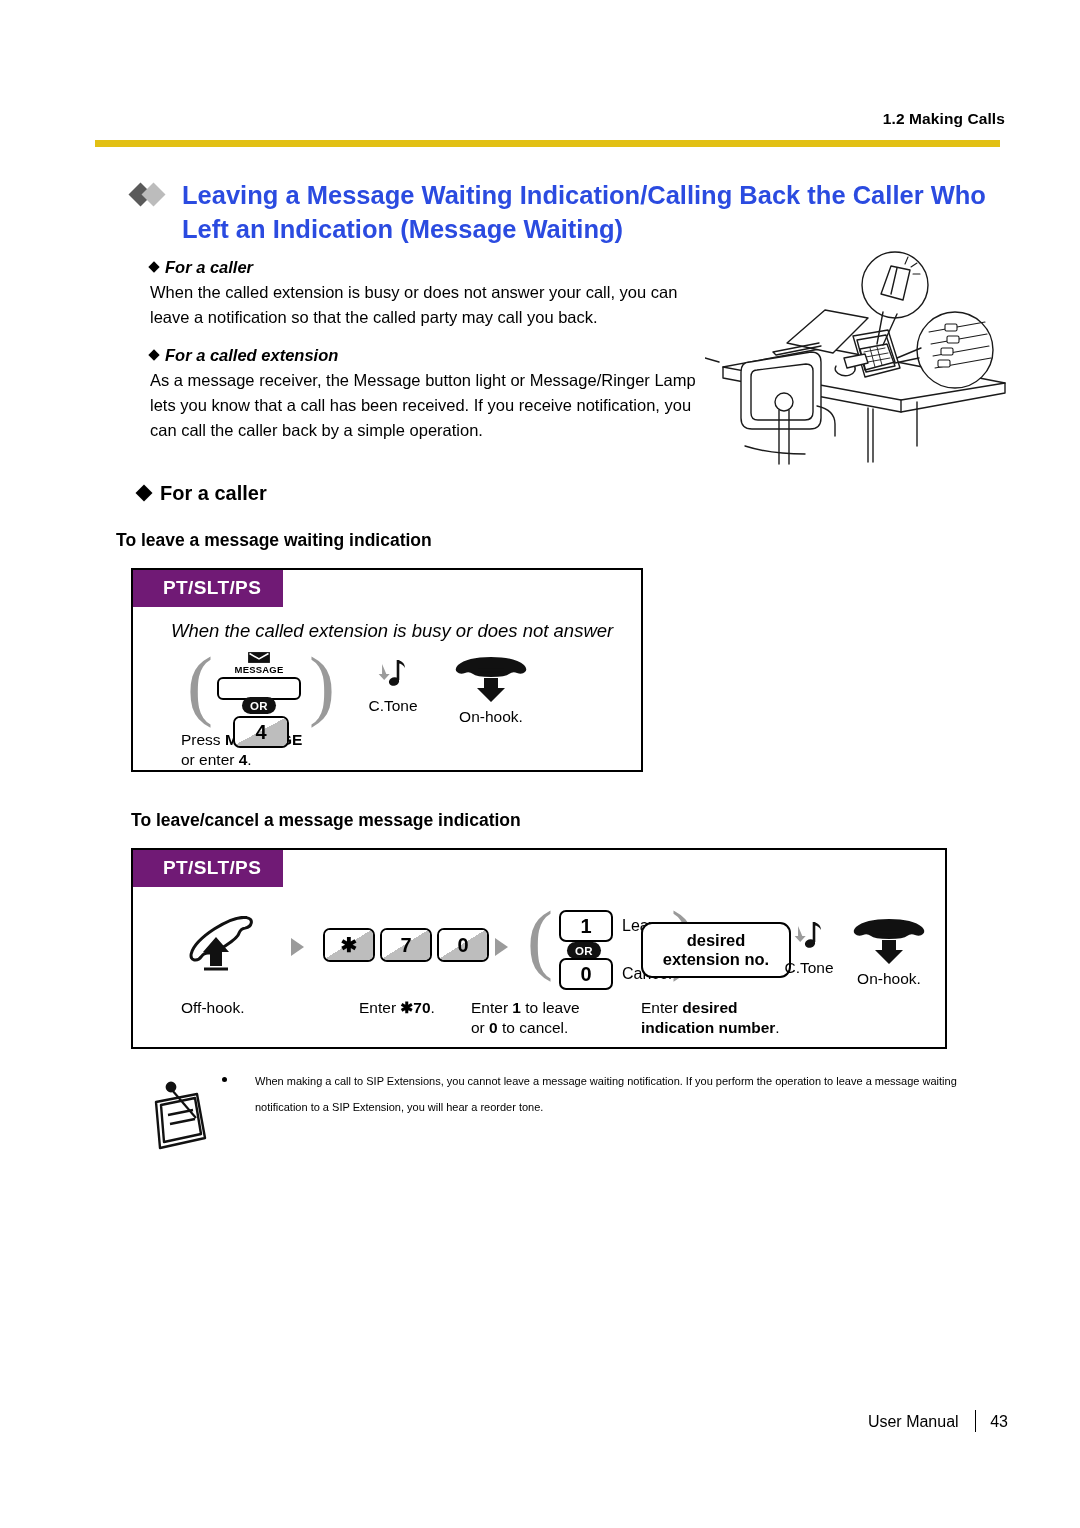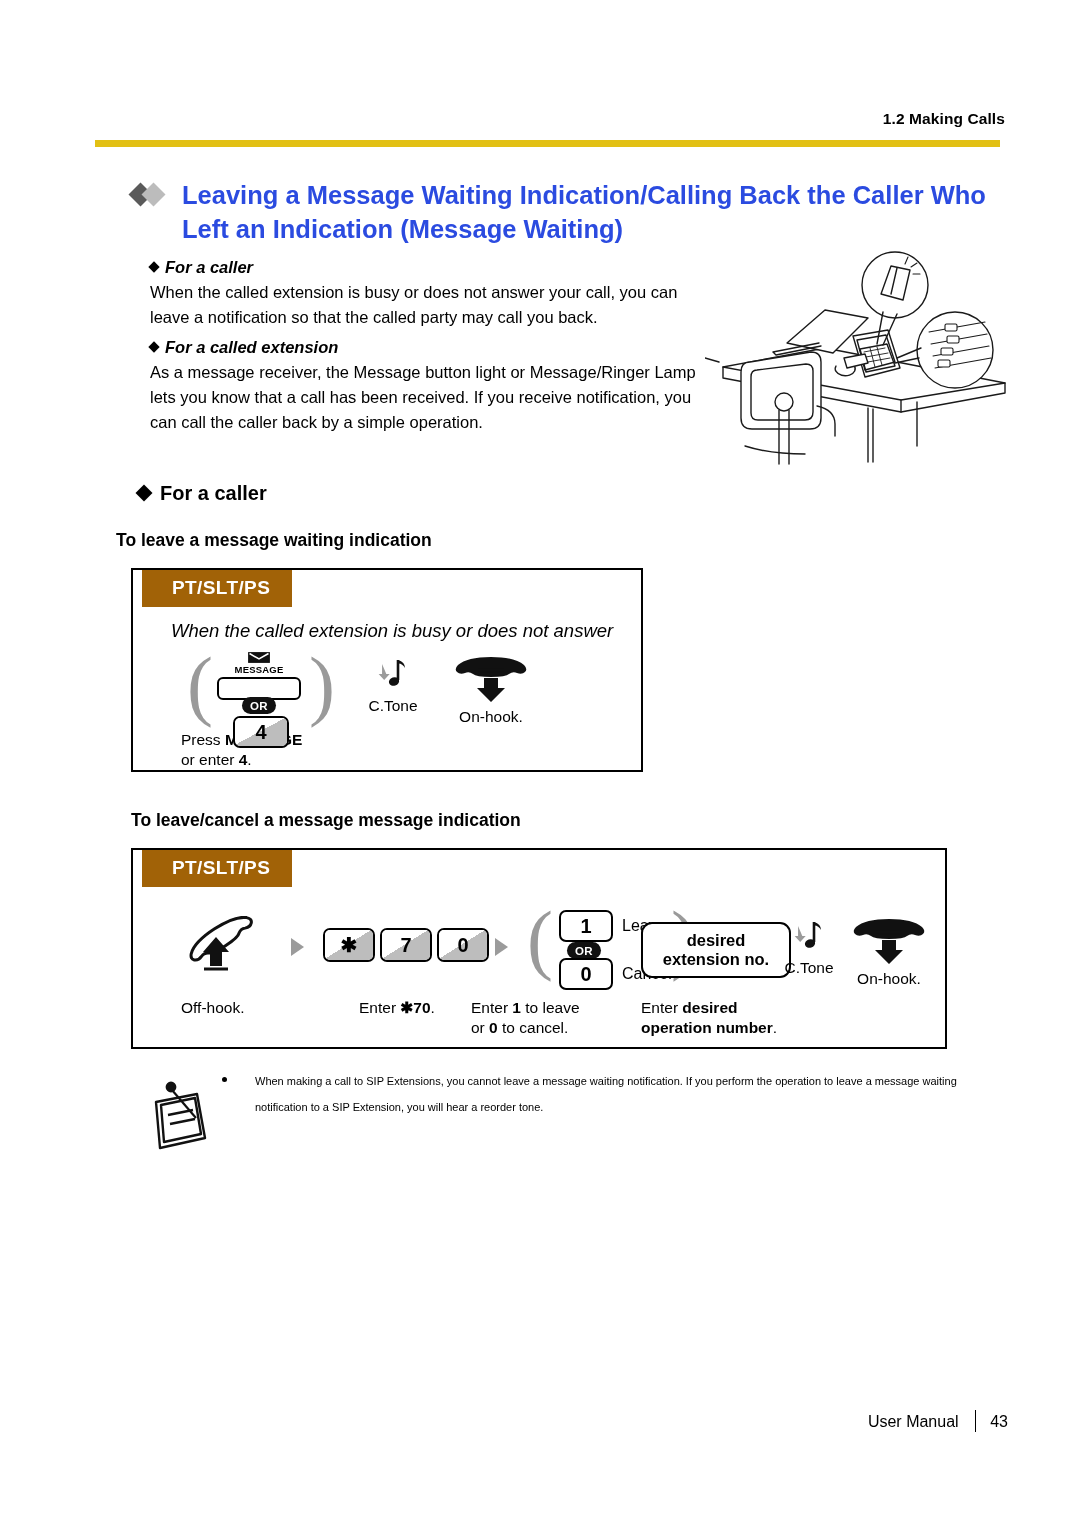--- a/index.html
+++ b/index.html
@@ -63,24 +63,23 @@
   .sect-head .bd{
     display:inline-block;width:12px;height:12px;background:#000;
     transform:rotate(45deg);margin-right:10px;position:relative;top:-1px;
   }
   .sub-sect{position:absolute;font-size:17.5px;font-weight:bold;}
 
   
   .opbox{position:absolute;border:2px solid #000;background:#fff;}
   .opbox .tag{
     position:absolute;left:0px;top:0px;
-    background:#a16207;color:#fff;
+    background:#701a75;color:#fff;
     font-size:19px;font-weight:bold;letter-spacing:.4px;
     padding:7px 22px 8px 30px;
-    margin-left:9px;
   }
   .opbox .cap{
     position:absolute;font-style:italic;font-size:18.5px;font-weight:500;
   }
 
   
   .keyrow{position:absolute;display:flex;align-items:center;}
   .key{
     border:2.5px solid #000;border-radius:7px;
     background:#fff;
@@ -148,21 +147,21 @@
         <i class="dia d2"></i>
     </div>
     <h1 class="title-txt">Leaving a Message Waiting Indication/Calling Back the Caller Who Left an Indication (Message Waiting)</h1>
   </div>
 
   <div class="intro">
     <div class="sub-head">
       <i class="sd"></i><span>For a caller</span>
     </div>
     <p>When the called extension is busy or does not answer your call, you can leave a notification so that the called party may call you back.</p>
-    <div class="sub-head" style="margin-top:6px">
+    <div class="sub-head" style="margin-top:14px">
       <i class="sd"></i><span>For a called extension</span>
     </div>
     <p>As a message receiver, the Message button light or Message/Ringer Lamp lets you know that a call has been received. If you receive notification, you can call the caller back by a simple operation.</p>
   </div>
 
   <div class="illus">
     <svg viewBox="0 0 305 215" width="305" height="215">
       <g fill="none" stroke="#1a1a1a" stroke-width="1.4" stroke-linejoin="round" stroke-linecap="round">
 
         <path d="M18 117 L120 98 L300 133 L300 143 L196 162 L18 128 Z" fill="#fff"></path>
@@ -349,21 +348,21 @@
     <div style="position:absolute;left:572px;top:88px;">
         <div class="arrow-tri"></div>
       </div>
 
     <div class="bigkey" style="position:absolute;left:508px;top:72px;width:122px;">
       <div>desired</div>
       <div>extension no.</div>
     </div>
     <div class="steplabel" style="left:508px;top:148px;">
       <div><span>Enter </span><b>desired</b></div>
-      <div><b>operation number</b><span>.</span></div>
+      <div><b>indication number</b><span>.</span></div>
     </div>
 
     <div style="position:absolute;left:638px;top:68px;width:76px;text-align:center;">
       <svg width="34" height="40" viewBox="0 0 34 40" style="display:block;margin:0 auto;">
         <path d="M22 4 L22 24" stroke="#111" stroke-width="2.6" fill="none"></path>
         <ellipse cx="18" cy="25.5" rx="5.2" ry="4.2" fill="#111" transform="rotate(-18 18 25.5)"></ellipse>
         <path d="M22 4 q7 2 7 8 q-3 -5 -7 -4.5 Z" fill="#111"></path>
         <path d="M13 14 L13 26 L9 26 L15.5 33 L22 26 L18 26" fill="#9b9b9b" transform="translate(-5,-4) scale(0.85)"></path>
       </svg>
       <div style="font-size:15.5px;margin-top:1px;">C.Tone</div>

